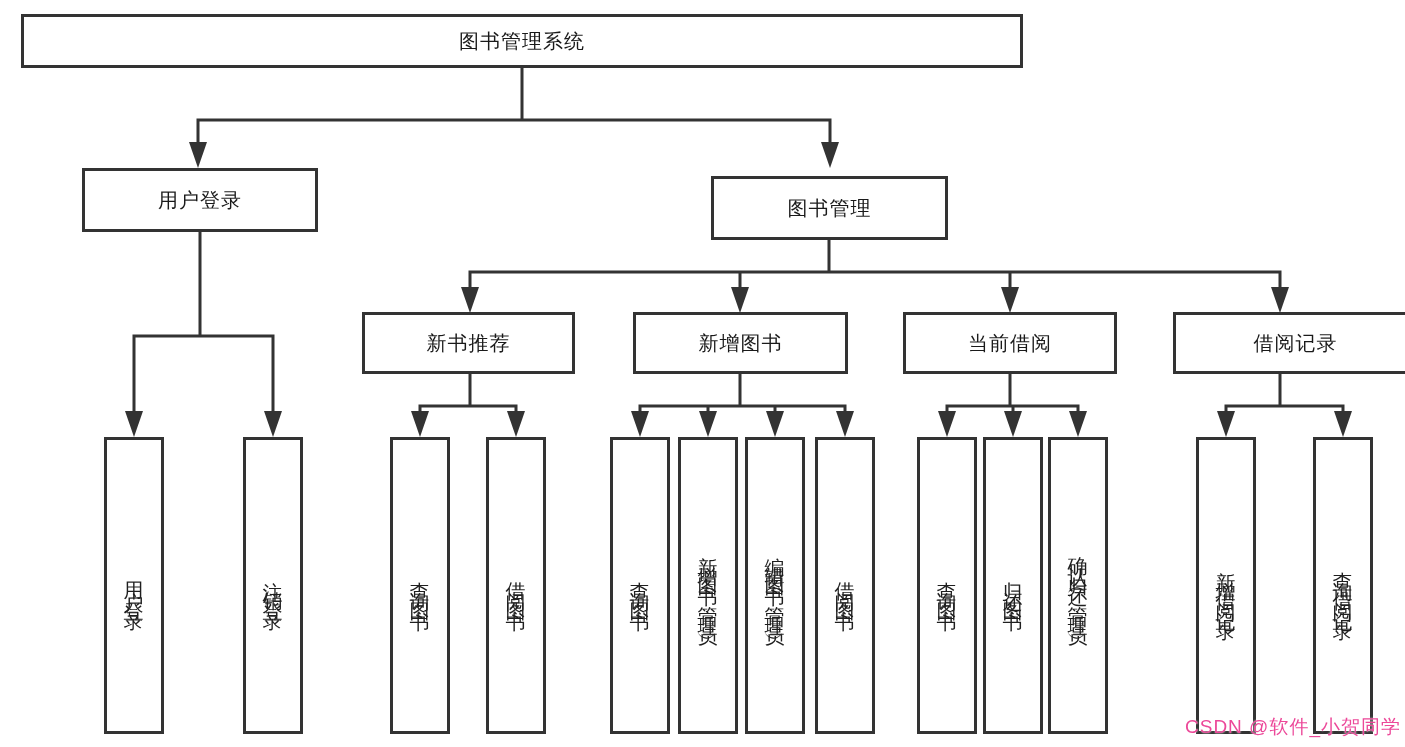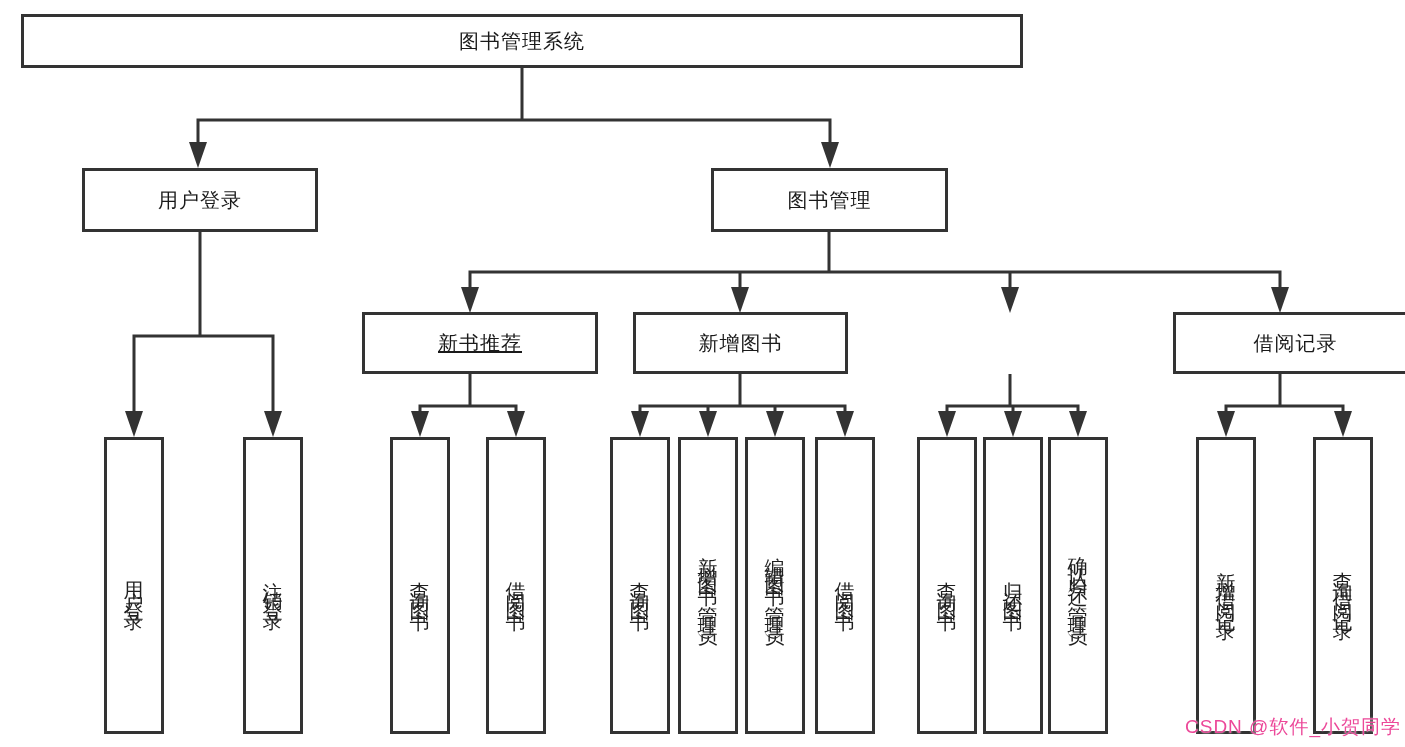--- a/index.html
+++ b/index.html
@@ -20,23 +20,23 @@
     font-size:20px;color:#1a1a1a;letter-spacing:1px;
     white-space:nowrap;z-index:2;
   }
   .vtext{
     writing-mode:vertical-rl;text-orientation:mixed;
     letter-spacing:10px;line-height:1;font-size:20px;color:#1f1f1f;
   }
   
   .n-root{left:21px;top:14px;width:1002px;height:54px;}
   .n-userlogin{left:82px;top:168px;width:236px;height:64px;}
-  .n-bookmgmt{left:711px;top:168px;width:237px;height:64px;}
+  .n-bookmgmt{left:711px;top:176px;width:237px;height:64px;}
   .n-l3{top:312px;height:62px;}
-  .n-newbook{left:362px;width:236px;text-decoration:underline;}
+  .n-newbook{left:362px;width:213px;}
   .n-bookborrow{left:633px;width:215px;}
   .n-currentborrow{left:903px;width:214px;}
   .n-records{left:1173px;width:245px;font-family:Liberation Serif, serif;}
   .leaf{top:437px;width:60px;height:297px;}
   .lf1{left:104px;} .lf2{left:243px;}
   .lf3{left:390px;} .lf4{left:486px;}
   .lf5{left:610px;} .lf6{left:678px;} .lf7{left:745px;} .lf8{left:815px;}
   .lf9{left:917px;} .lf10{left:983px;} .lf11{left:1048px;}
   .lf12{left:1196px;} .lf13{left:1313px;}
   .watermark{
@@ -105,20 +105,23 @@
   <div class="box n-bookmgmt">
     <span>图书管理</span>
   </div>
 
   <div class="box n-l3 n-newbook">
     <span>新书推荐</span>
   </div>
   <div class="box n-l3 n-bookborrow">
     <span>新增图书</span>
   </div>
+  <div class="box n-l3 n-currentborrow">
+    <span>当前借阅</span>
+  </div>
   <div class="box n-l3 n-records">
     <span>借阅记录</span>
   </div>
 
   <div class="box leaf lf1">
     <span class="vtext">用户登录</span>
   </div>
   <div class="box leaf lf2">
     <span class="vtext">注销登录</span>
   </div>

